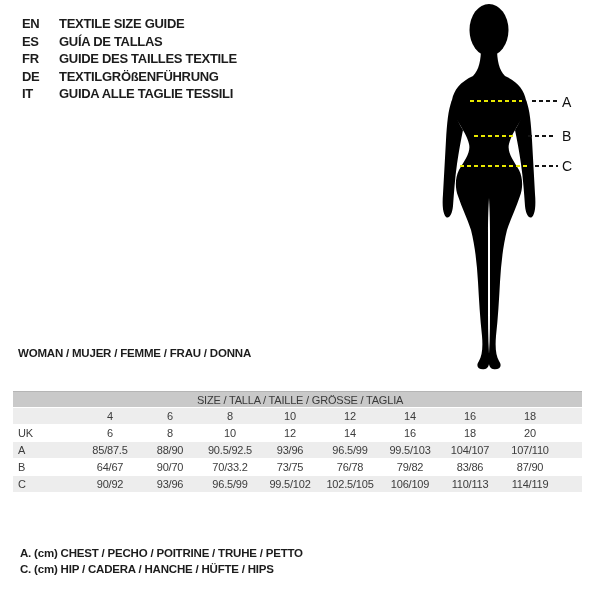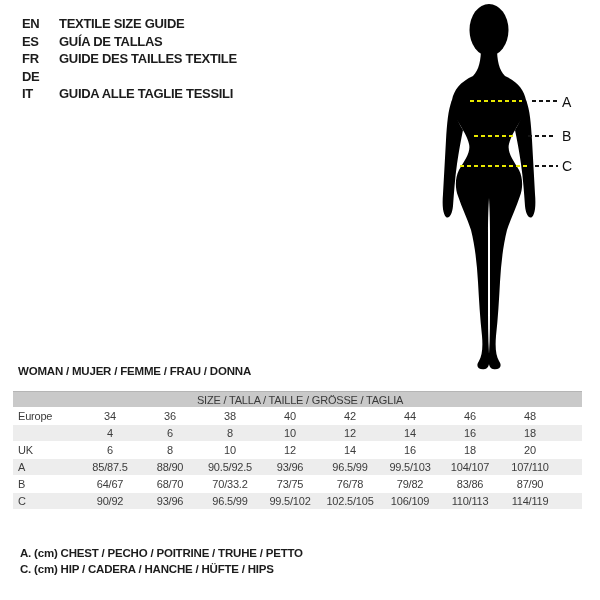--- a/index.html
+++ b/index.html
@@ -19,21 +19,21 @@
   .lang-row{display:flex;line-height:17.5px;font-size:13px;font-weight:bold;letter-spacing:-0.3px;}
   .lang-code{width:37px;flex:0 0 37px;}
   
   .fig{position:absolute;left:413px;top:2px;width:152px;height:368px;}
   
   .dash{position:absolute;height:2px;}
   .dash-y{background-image:repeating-linear-gradient(to right,var(--dash-accent) 0 4px,transparent 4px 7px);}
   .dash-k{background-image:repeating-linear-gradient(to right,#141414 0 4px,transparent 4px 7px);}
   .marker-letter{position:absolute;font-size:14px;line-height:14px;color:#111;letter-spacing:0;}
   
-  .group-title{position:absolute;left:18px;top:365px;font-size:11.5px;font-weight:bold;letter-spacing:-0.2px;}
+  .group-title{position:absolute;left:18px;top:347px;font-size:11.5px;font-weight:bold;letter-spacing:-0.2px;}
   
   .size-table{position:absolute;left:13px;top:391px;width:569px;border-collapse:collapse;table-layout:fixed;
     font-size:11px;color:var(--table-ink);letter-spacing:-0.2px;}
   .size-table td{padding:0;height:16px;vertical-align:middle;text-align:center;overflow:hidden;white-space:nowrap;}
   .size-table td.lbl{text-align:left;padding-left:5px;}
   .size-table tr{border-bottom:1px solid #ffffff;}
   .size-table tr.hdr td{background:var(--header-bg);text-align:center;padding-left:5px;color:#3a3a3a;height:15px;
     border-top:1px solid #b5b5b5;}
   .size-table tr.shaded td{background:var(--alt-bg);}
   
@@ -52,20 +52,21 @@
     <div class="lang-row">
       <span class="lang-code">ES</span>
       <span class="lang-label">GUÍA DE TALLAS</span>
     </div>
     <div class="lang-row">
       <span class="lang-code">FR</span>
       <span class="lang-label">GUIDE DES TAILLES TEXTILE</span>
     </div>
     <div class="lang-row">
       <span class="lang-code">DE</span>
+      <span class="lang-label">TEXTILGRÖßENFÜHRUNG</span>
     </div>
     <div class="lang-row">
       <span class="lang-code">IT</span>
       <span class="lang-label">GUIDA ALLE TAGLIE TESSILI</span>
     </div>
   </div>
 
   <svg class="fig" viewBox="0 0 152 368" aria-hidden="true">
     <ellipse cx="76" cy="28" rx="19.5" ry="26" fill="#000"></ellipse>
     <path fill="#000" d="
@@ -147,32 +148,20 @@
       <col style="width:60px">
         <col style="width:60px">
         <col style="width:60px">
         <col style="width:60px">
       <col style="width:22px">
     </colgroup>
     <tbody id="size-table-body">
       <tr class="hdr">
         <td colspan="10">SIZE / TALLA / TAILLE / GRÖSSE / TAGLIA</td>
       </tr>
-    <tr class="">
-          <td class="lbl">Europe</td>
-          <td>34</td>
-          <td>36</td>
-          <td>38</td>
-          <td>40</td>
-          <td>42</td>
-          <td>44</td>
-          <td>46</td>
-          <td>48</td>
-          <td></td>
-        </tr>
         <tr class="shaded">
           <td class="lbl"></td>
           <td>4</td>
           <td>6</td>
           <td>8</td>
           <td>10</td>
           <td>12</td>
           <td>14</td>
           <td>16</td>
           <td>18</td>
@@ -198,21 +187,21 @@
           <td>93/96</td>
           <td>96.5/99</td>
           <td>99.5/103</td>
           <td>104/107</td>
           <td>107/110</td>
           <td></td>
         </tr>
         <tr class="">
           <td class="lbl">B</td>
           <td>64/67</td>
-          <td>68/70</td>
+          <td>90/70</td>
           <td>70/33.2</td>
           <td>73/75</td>
           <td>76/78</td>
           <td>79/82</td>
           <td>83/86</td>
           <td>87/90</td>
           <td></td>
         </tr>
         <tr class="shaded">
           <td class="lbl">C</td>

